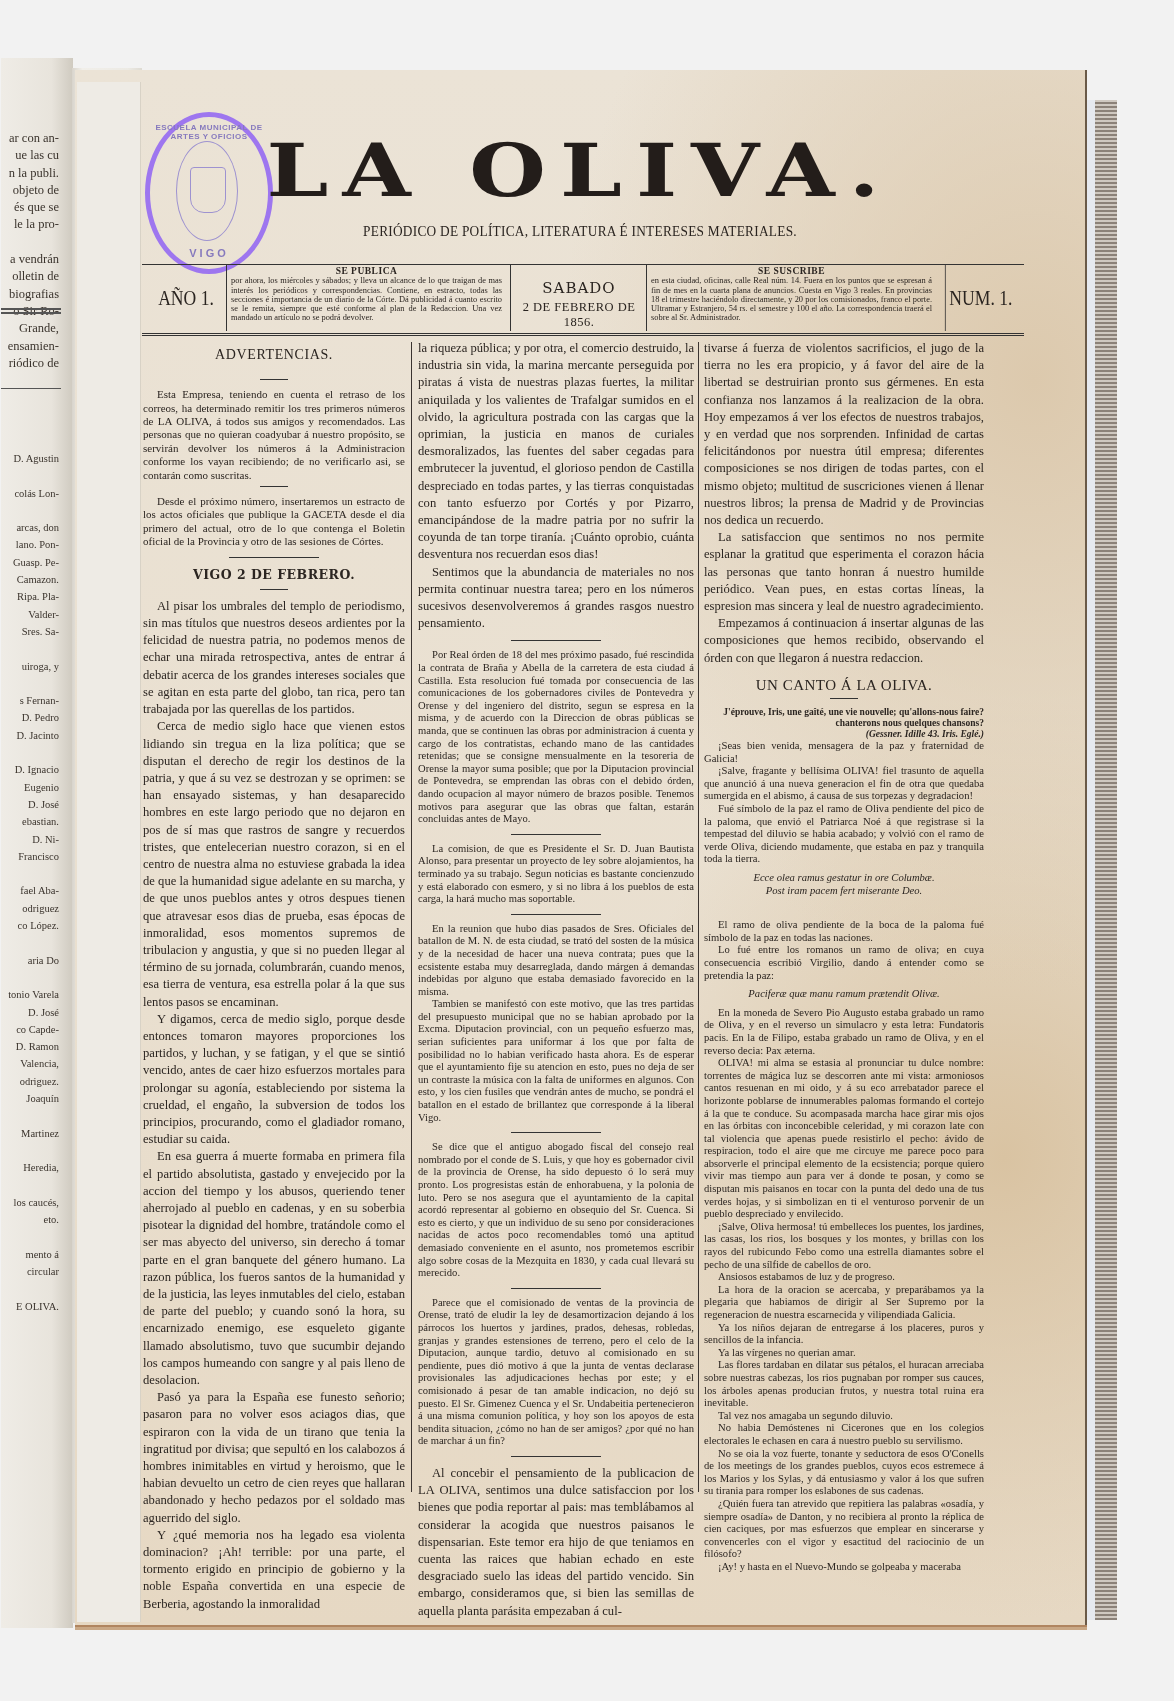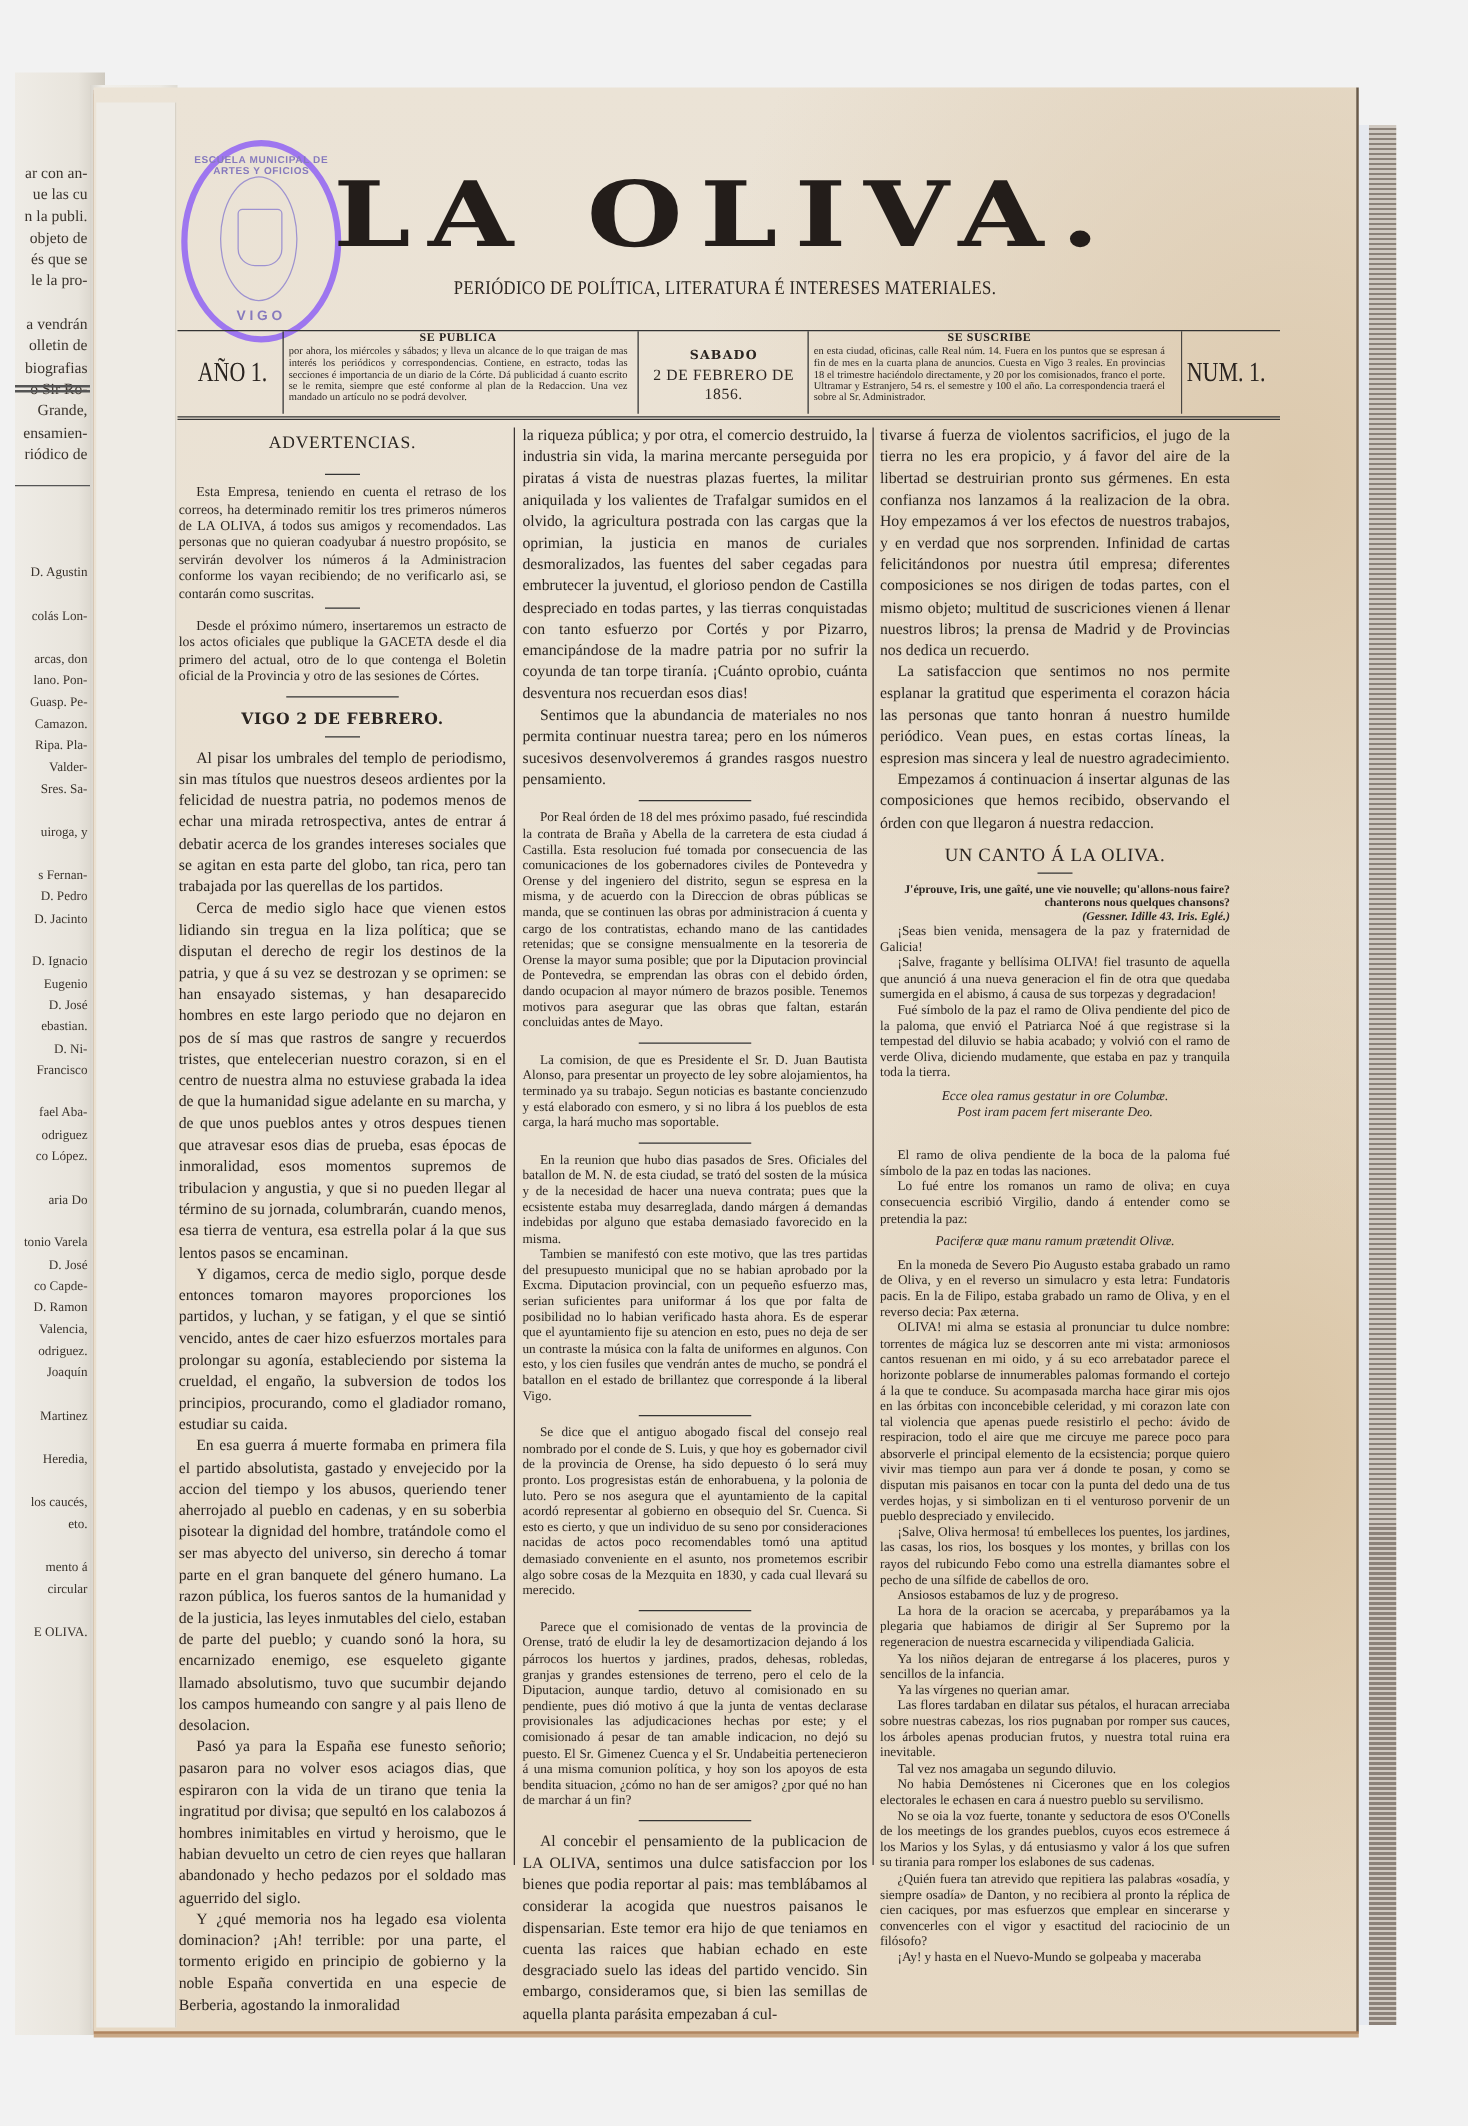--- a/index.html
+++ b/index.html
@@ -1,38 +1,38 @@
 <!DOCTYPE html>
 <html><head>
 <meta charset="utf-8">
 <style>
   html,body{margin:0;padding:0;}
   body{width:1174px;height:1701px;background:#f2f2f2;position:relative;overflow:hidden;font-family:"Liberation Serif","DejaVu Serif",serif;color:#2a2420;}
-  .left-page{position:absolute;left:12px;top:58px;width:72px;height:1570px;background:linear-gradient(90deg,#efece6 0%,#e8e4dc 70%,#cfcac0 100%);overflow:hidden;}
+  .left-page{position:absolute;left:1px;top:58px;width:72px;height:1570px;background:linear-gradient(90deg,#efece6 0%,#e8e4dc 70%,#cfcac0 100%);overflow:hidden;}
   .left-page .txt{position:absolute;right:14px;top:72px;width:70px;text-align:right;font-size:12.5px;line-height:17.3px;white-space:nowrap;color:#3a332c;}
   .left-page .rule{position:absolute;left:0;width:60px;height:0;border-top:2px solid #555;}
   .gutter{position:absolute;left:72px;top:68px;width:70px;height:1555px;background:linear-gradient(90deg,#d8d4cc,#f1efea 15%,#eceae4 80%,#dedbd3);}
   .sheet{position:absolute;left:75px;top:70px;width:1010px;height:1555px;background:radial-gradient(ellipse at 95% 20%,#dcc9ad 0%,rgba(220,200,170,0) 35%),radial-gradient(ellipse at 92% 70%,#d9c3a2 0%,rgba(217,195,162,0) 30%),linear-gradient(180deg,#ebe3d6 0%,#e9dfcf 60%,#e6d8c3 100%);border-right:2px solid #6a5a48;box-shadow:0 2px 0 #b08560,0 5px 0 #c9a886;}
   .binding{position:absolute;left:1087px;top:100px;width:22px;height:1520px;background:repeating-linear-gradient(0deg,#8b8178 0 2px,#cfc8c0 2px 4px);border-left:8px solid #e6e9ef;}
   .strip{position:absolute;left:77px;top:82px;width:63px;height:1540px;background:#eeebe5;border-right:1px solid #d8d2c6;}
   .stamp{position:absolute;left:145px;top:112px;width:118px;height:152px;border:5px solid #8b5cf6;border-radius:50%;color:#6e60b8;opacity:.8;}
   .stamp .inner{position:absolute;left:26px;top:24px;width:60px;height:98px;border:1.5px solid #8b7fcf;border-radius:50%;}
   .stamp .shield{position:absolute;left:40px;top:50px;width:34px;height:44px;border:1.5px solid #8b7fcf;border-radius:4px 4px 14px 14px;}
   .stamp .t1{position:absolute;left:0;top:6px;width:118px;text-align:center;font-family:"Liberation Sans",sans-serif;font-size:8px;font-weight:bold;letter-spacing:.5px;}
   .stamp .t2{position:absolute;left:0;bottom:10px;width:118px;text-align:center;font-family:"Liberation Sans",sans-serif;font-size:11px;font-weight:bold;letter-spacing:3px;}
   .masthead{position:absolute;left:230px;top:130px;width:700px;text-align:center;font-family:"DejaVu Serif",serif;font-weight:900;font-size:88px;letter-spacing:14px;line-height:100px;color:#231d1a;transform:scaleY(.82);transform-origin:top;}
   .subtitle{position:absolute;left:200px;top:222px;width:760px;text-align:center;font-size:15.5px;letter-spacing:.3px;transform:scaleX(.86);}
   .infobar{position:absolute;left:142px;top:264px;width:882px;height:68px;border-top:1.5px solid #333;border-bottom:3px double #333;}
   .infobar .cell{position:absolute;top:0;height:66px;}
   .infobar .sep{border-left:1.5px solid #333;}
   .anyo{left:0;width:88px;font-size:22px;text-align:center;line-height:66px;transform:scaleX(.8);}
   .sepub{left:84px;width:280px;font-size:8.4px;line-height:9.3px;padding:2px 4px;box-sizing:border-box;text-align:justify;}
   .sepub .h, .sesus .h{text-align:center;font-weight:bold;font-size:9.5px;letter-spacing:.5px;}
   .fecha{left:368px;width:136px;text-align:center;}
-  .fecha .d{font-weight:bold;font-size:10px;letter-spacing:1px;margin-top:14px;font-family:"DejaVu Serif",serif;}
+  .fecha .d{font-weight:normal;font-size:15px;letter-spacing:1px;margin-top:14px;font-family:"DejaVu Serif",serif;}
   .fecha .f{font-size:12.5px;letter-spacing:.5px;margin-top:3px;}
   .sesus{left:504px;width:290px;font-size:8.4px;line-height:9.3px;padding:2px 4px;box-sizing:border-box;text-align:justify;}
   .num{left:794px;width:88px;font-size:22px;text-align:center;line-height:66px;transform:scaleX(.8);}
   .col{position:absolute;top:340px;font-size:12.6px;line-height:17.2px;text-align:justify;color:#2b2521;}
   .col p{margin:0;text-indent:14px;}
   .col1{left:143px;width:262px;}
   .col2{left:418px;width:276px;}
   .col3{left:704px;width:280px;}
   .vrule{position:absolute;top:342px;width:0;border-left:1.5px solid #3a3330;}
   .h-sec{text-align:center;font-size:14px;letter-spacing:.6px;margin:6px 0 16px;text-indent:0 !important;}

